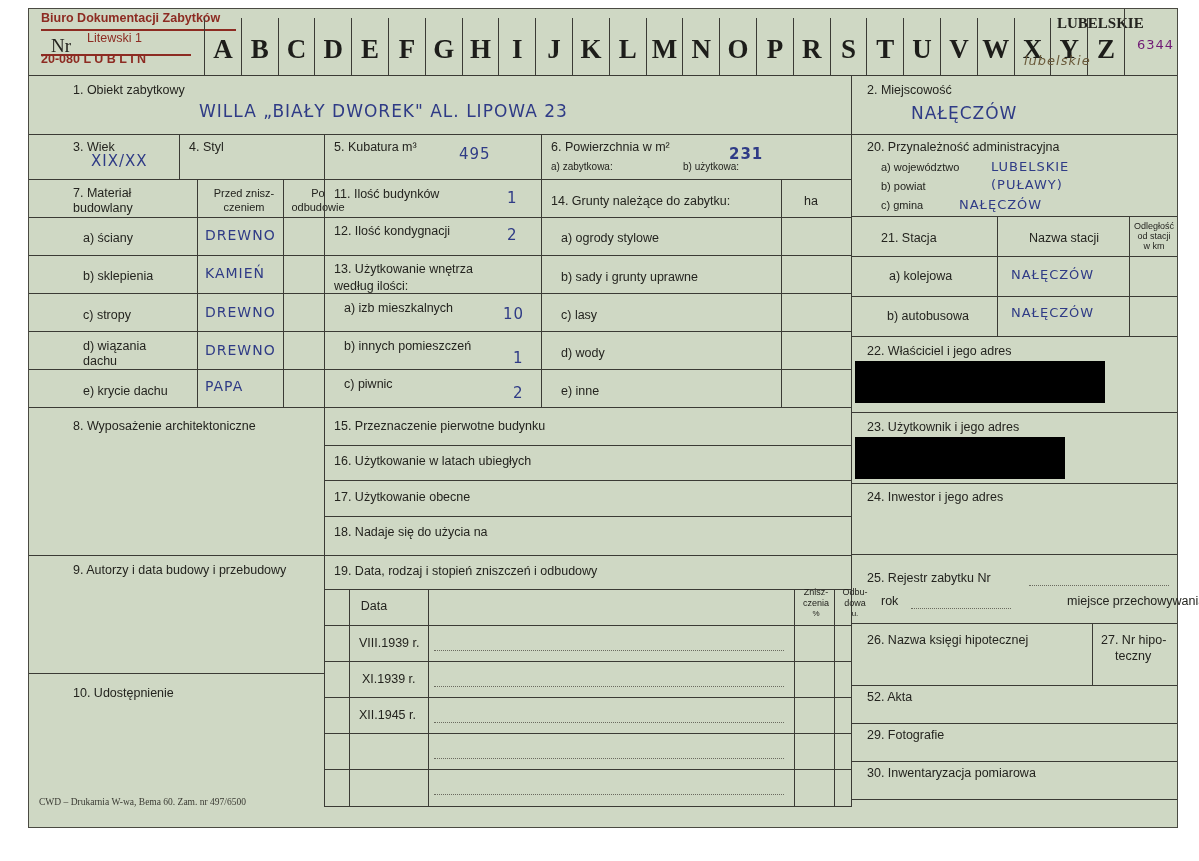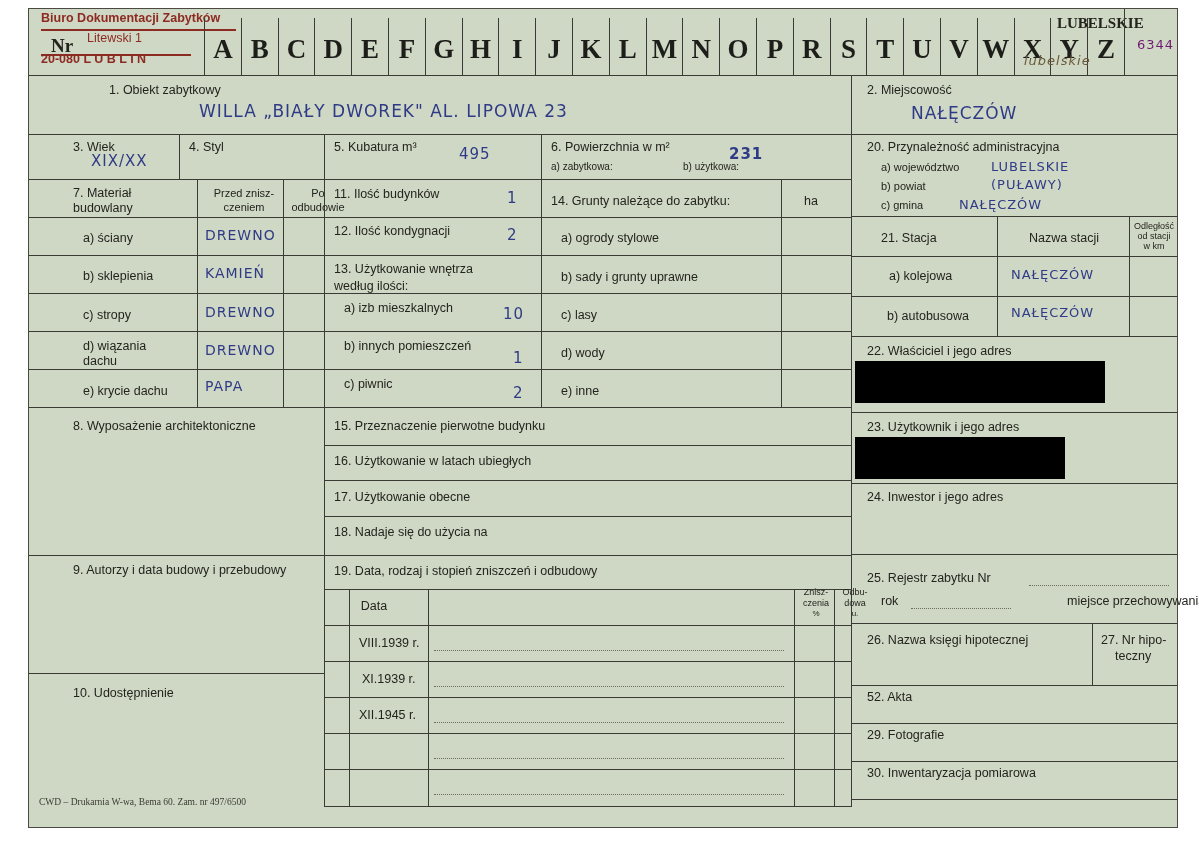--- a/index.html
+++ b/index.html
@@ -72,21 +72,21 @@
 <body>
 
 <div id="card">
 
   <div class="stamp" style="left:12px;top:2px;font-size:12.5px;">Biuro Dokumentacji Zabytków</div>
   <div class="stampline" style="left:12px;top:20px;width:195px;"></div>
   <div class="stamp" style="left:58px;top:22px;font-size:12.5px;font-weight:normal;">Litewski 1</div>
   <div class="stamp" style="left:12px;top:43px;font-size:12.5px;">20-080  L U B L I N</div>
   <div class="stampline" style="left:12px;top:45px;width:150px;"></div>
 
-  <div class="lbl" style="left:22px;top:26px;font-size:19px;font-weight:bold;font-family:'Liberation Serif',serif;">Nr</div>
+  <div class="lbl" style="left:22px;top:26px;font-size:19px;font-weight:normal;font-family:'Liberation Serif',serif;">Nr</div>
 
   <div id="alpha">
       <div class="alphacell" style="left: 0px; width: 36.8px;">
         <span>A</span>
       </div>
       <div class="alphacell" style="left: 36.8px; width: 36.8px;">
         <span>B</span>
       </div>
       <div class="alphacell" style="left: 73.6px; width: 36.8px;">
         <span>C</span>
@@ -159,21 +159,21 @@
       </div>
     </div>
 
   <div class="lbl" style="left:1028px;top:6px;font-size:15px;font-weight:bold;font-family:'Liberation Serif',serif;">LUBELSKIE</div>
   <div class="hand sm" style="left:995px;top:44px;color:#6a5a3a;font-style:italic;">lubelskie</div>
   <div class="hand sm" style="left:1108px;top:28px;color:#701a75;">6344</div>
 
   <div class="ln h" style="left:0;top:66px;width:1148px;"></div>
   <div class="ln v" style="left:1095px;top:0;height:66px;"></div>
 
-  <div class="lbl" style="left:44px;top:74px;margin-left:36px;">1. Obiekt zabytkowy</div>
+  <div class="lbl" style="left:44px;top:74px;">1. Obiekt zabytkowy</div>
   <div class="hand big" style="left:170px;top:92px;">WILLA „BIAŁY DWOREK"  AL. LIPOWA 23</div>
   <div class="ln v" style="left:822px;top:66px;height:59px;"></div>
   <div class="lbl" style="left:838px;top:74px;">2. Miejscowość</div>
   <div class="hand big" style="left:882px;top:94px;">NAŁĘCZÓW</div>
   <div class="ln h" style="left:0;top:125px;width:1148px;"></div>
 
   <div class="lbl" style="left:44px;top:131px;">3. Wiek</div>
   <div class="hand" style="left:62px;top:143px;">XIX/XX</div>
   <div class="ln v" style="left:150px;top:125px;height:45px;"></div>
   <div class="lbl" style="left:160px;top:131px;">4. Styl</div>

